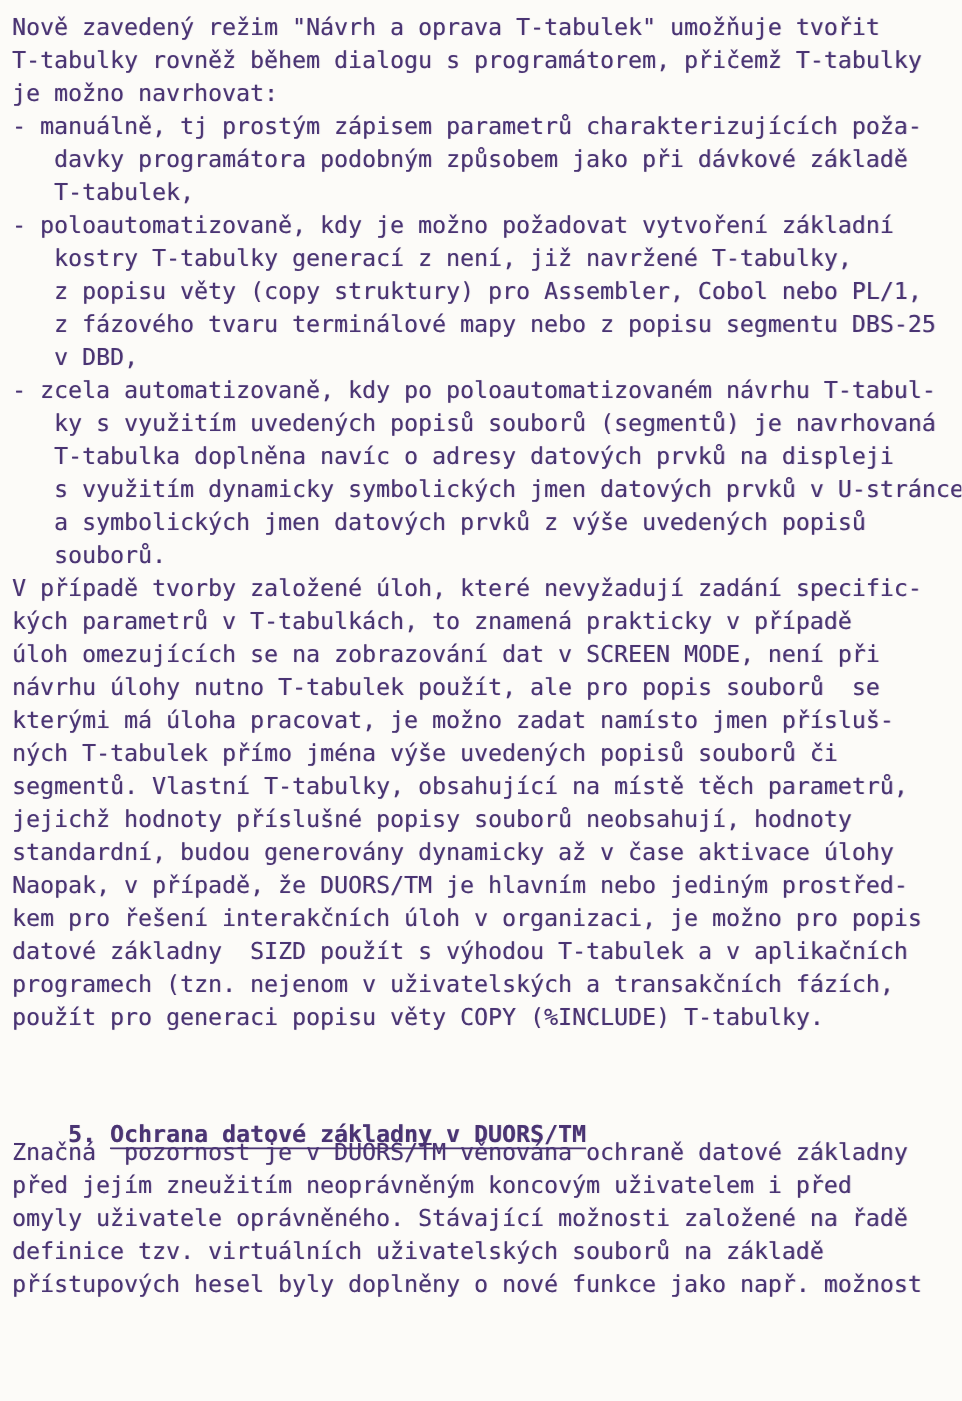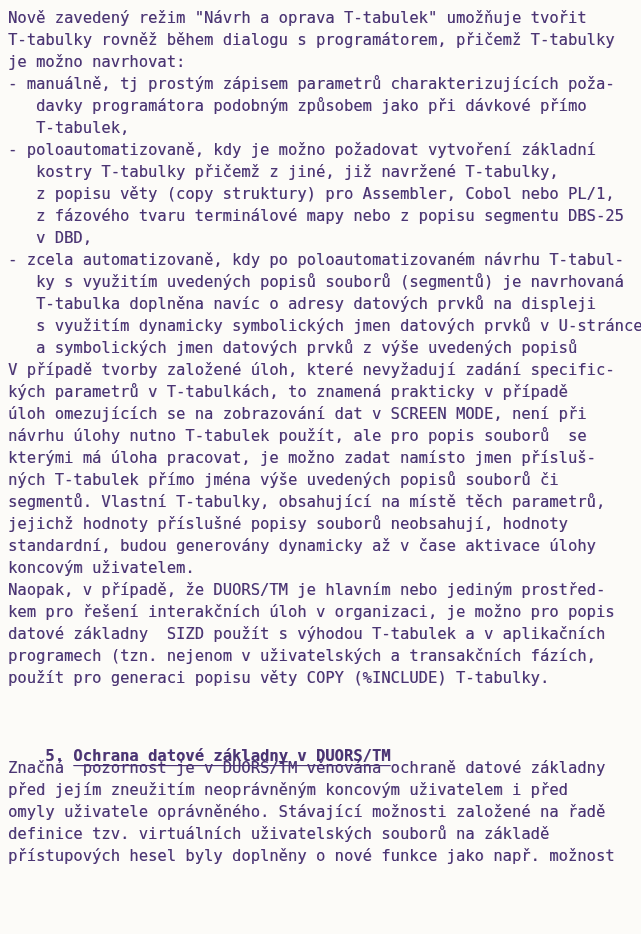--- a/index.html
+++ b/index.html
@@ -44,42 +44,42 @@
 </head>
 <body>
 
 <div class="page">
 
   <div>
       <div class="line ind0">Nově zavedený režim "Návrh a oprava T-tabulek" umožňuje tvořit</div>
       <div class="line ind0">T-tabulky rovněž během dialogu s programátorem, přičemž T-tabulky</div>
       <div class="line ind0">je možno navrhovat:</div>
       <div class="line ind0">- manuálně, tj prostým zápisem parametrů charakterizujících poža-</div>
-      <div class="line ind1">davky programátora podobným způsobem jako při dávkové přímo</div>
+      <div class="line ind1">davky programátora podobným způsobem jako při dávkové základě</div>
       <div class="line ind1">T-tabulek,</div>
       <div class="line ind0">- poloautomatizovaně, kdy je možno požadovat vytvoření základní</div>
-      <div class="line ind1">kostry T-tabulky přičemž z jiné, již navržené T-tabulky,</div>
+      <div class="line ind1">kostry T-tabulky generací z není, již navržené T-tabulky,</div>
       <div class="line ind1">z popisu věty (copy struktury) pro Assembler, Cobol nebo PL/1,</div>
       <div class="line ind1">z fázového tvaru terminálové mapy nebo z popisu segmentu DBS-25</div>
       <div class="line ind1">v DBD,</div>
       <div class="line ind0">- zcela automatizovaně, kdy po poloautomatizovaném návrhu T-tabul-</div>
       <div class="line ind1">ky s využitím uvedených popisů souborů (segmentů) je navrhovaná</div>
       <div class="line ind1">T-tabulka doplněna navíc o adresy datových prvků na displeji</div>
       <div class="line ind1">s využitím dynamicky symbolických jmen datových prvků v U-stránce</div>
       <div class="line ind1">a symbolických jmen datových prvků z výše uvedených popisů</div>
+      <div class="line ind1">souborů.</div>
       <div class="line ind0">V případě tvorby založené úloh, které nevyžadují zadání specific-</div>
       <div class="line ind0">kých parametrů v T-tabulkách, to znamená prakticky v případě</div>
       <div class="line ind0">úloh omezujících se na zobrazování dat v SCREEN MODE, není při</div>
       <div class="line ind0">návrhu úlohy nutno T-tabulek použít, ale pro popis souborů  se</div>
       <div class="line ind0">kterými má úloha pracovat, je možno zadat namísto jmen přísluš-</div>
       <div class="line ind0">ných T-tabulek přímo jména výše uvedených popisů souborů či</div>
       <div class="line ind0">segmentů. Vlastní T-tabulky, obsahující na místě těch parametrů,</div>
       <div class="line ind0">jejichž hodnoty příslušné popisy souborů neobsahují, hodnoty</div>
       <div class="line ind0">standardní, budou generovány dynamicky až v čase aktivace úlohy</div>
-      <div class="line ind0">koncovým uživatelem.</div>
       <div class="line ind0">Naopak, v případě, že DUORS/TM je hlavním nebo jediným prostřed-</div>
       <div class="line ind0">kem pro řešení interakčních úloh v organizaci, je možno pro popis</div>
       <div class="line ind0">datové základny  SIZD použít s výhodou T-tabulek a v aplikačních</div>
       <div class="line ind0">programech (tzn. nejenom v uživatelských a transakčních fázích,</div>
       <div class="line ind0">použít pro generaci popisu věty COPY (%INCLUDE) T-tabulky.</div>
     </div>
 
   <div class="heading">
     <span>5.</span><span class="heading-title">Ochrana datové základny v DUORS/TM</span>
   </div>

